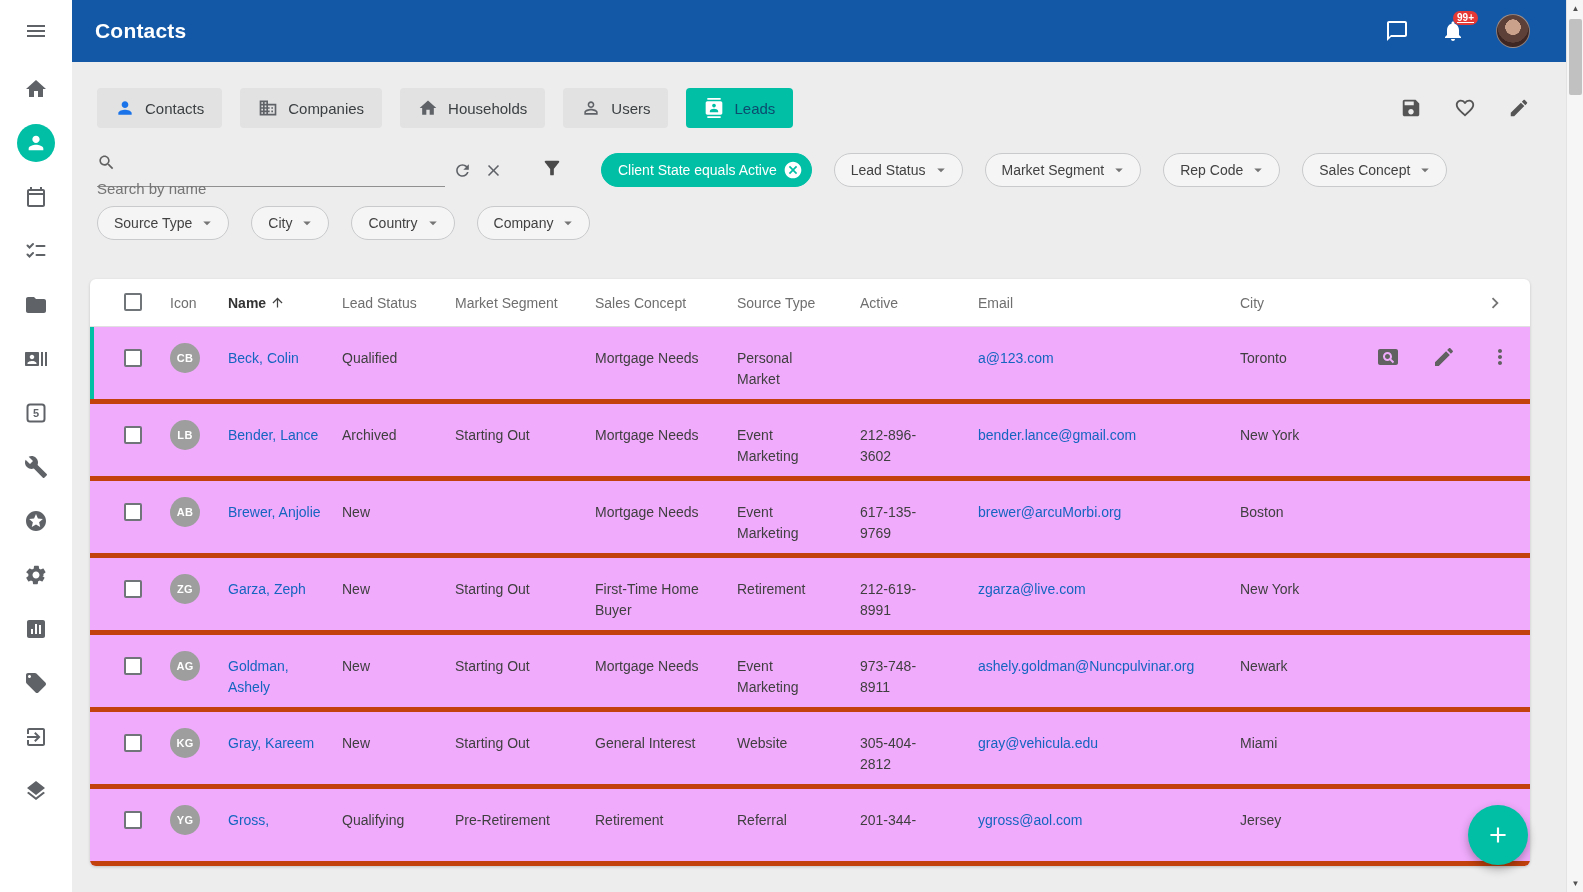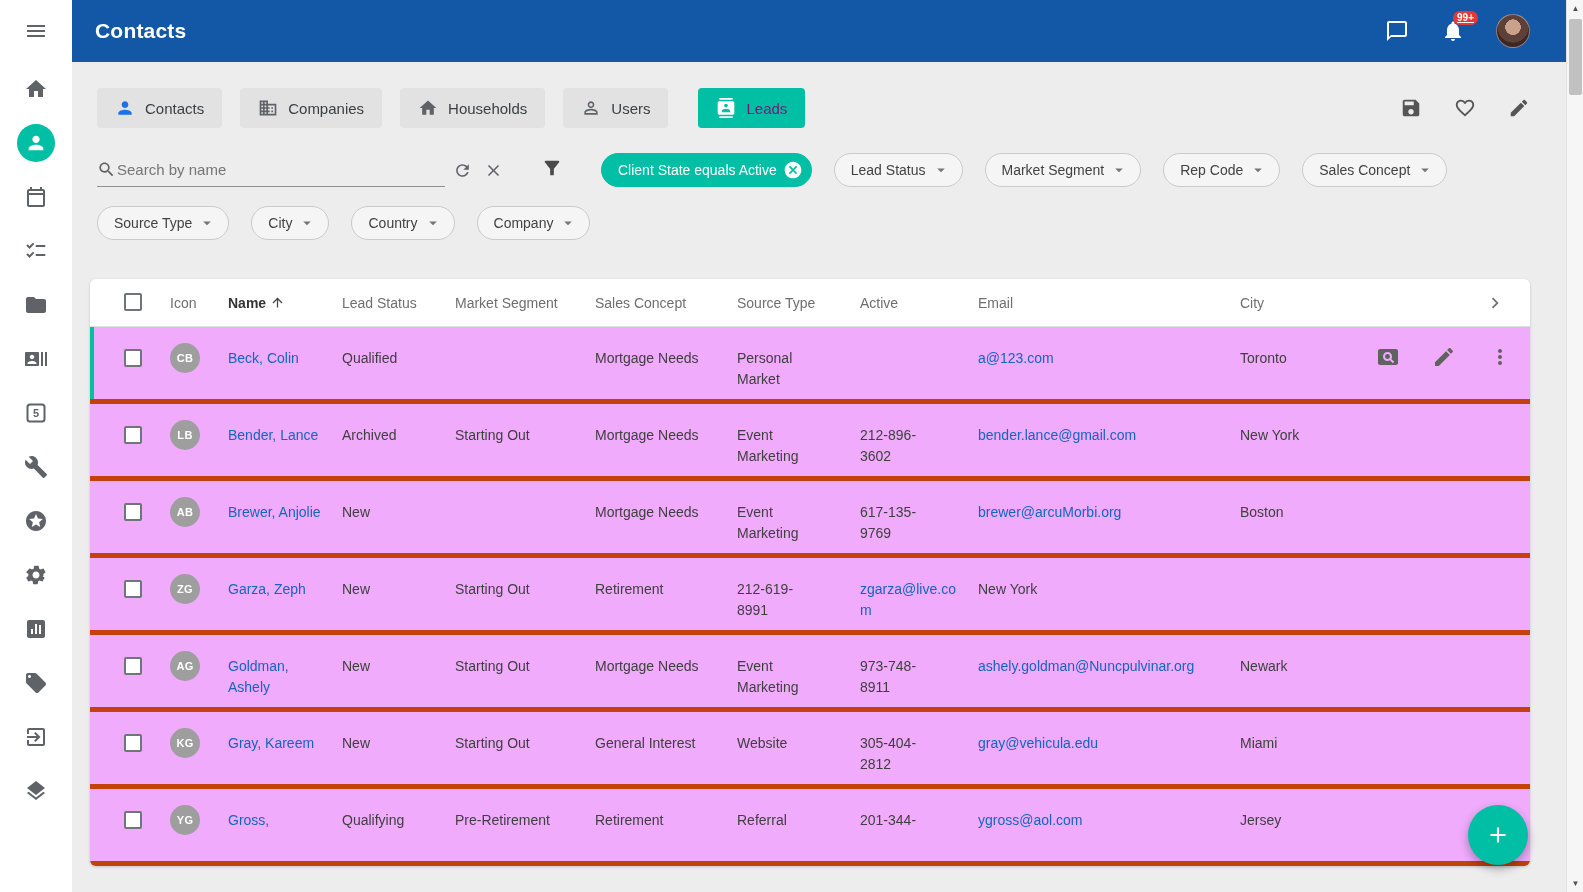--- a/index.html
+++ b/index.html
@@ -26,27 +26,27 @@
   .badge { position:absolute; top:-7px; right:-12px; background:var(--badge-red,#e53935); color:#fff; font-size:10px; font-weight:bold; padding:2px 4px; border-radius:8px; line-height:1;text-decoration:underline; }
   .avatar-photo { width:34px; height:34px; border-radius:50%; background:radial-gradient(circle at 50% 38%, #caa18a 0 30%, #5d4037 31% 60%, #3e2723 61%); border:1px solid rgba(255,255,255,.4); overflow:hidden; cursor:pointer; }
 
   
   .content { flex:1 1 auto; padding:0 36px 0 18px; min-width:0; }
 
   .tabs-row { margin-top:26px; margin-left:7px; display:flex; align-items:center; gap:18px; height:40px; }
   .tab { height:40px; display:inline-flex; align-items:center; gap:10px; padding:0 18px; background:#e2e2e2; border-radius:4px; font-size:15px; font-weight:500; color:#3c4043; cursor:pointer; white-space:nowrap; }
   .tab .ic { width:20px; height:20px; color:#5f6368; }
   .tab.icon-blue .ic { color:var(--tab-icon-blue,#1a73e8); }
-  .tab.active { background:var(--accent-teal,#00bfa5); color:#701a75;margin-left:12px; }
+  .tab.active { background:var(--accent-teal,#00bfa5); color:#0c4a6e; }
   .tab.active .ic { color:#fff; }
   .tabs-actions { margin-left:auto; display:flex; align-items:center; gap:32px; color:#555; }
   .tabs-actions .ic { width:22px; height:22px; cursor:pointer; }
 
   .filter-row1 { margin-top:22px; margin-left:7px; display:flex; align-items:center; height:40px; }
-  .search-box { display:flex; align-items:center; width:348px; border-bottom:1px solid #909090; height:34px; gap:1px; color:#616161; }
+  .search-box { display:flex; align-items:flex-start; width:348px; border-bottom:1px solid #909090; height:34px; gap:8px; color:#616161;flex-direction:column; }
   .search-box .ic { width:19px; height:19px; flex:0 0 auto; }
   .search-box input { border:none; outline:none; background:transparent; flex:1; font-size:15px; font-family:"Liberation Sans",sans-serif; color:#333; }
   .search-box input::placeholder { color:#757575; }
   .search-side-icons { display:flex; align-items:center; gap:12px; margin-left:8px; color:#5f6368; }
   .search-side-icons .ic { width:19px; height:19px; cursor:pointer; }
   .funnel-wrap { margin-left:38px; color:#4a4a4a; }
   .funnel-wrap .ic { width:22px; height:22px; cursor:pointer; }
 
   .chips { display:flex; align-items:center; gap:22px; margin-left:38px; }
   .filter-row2 { margin-top:16px; margin-left:7px; display:flex; align-items:center; gap:22px; height:34px; }
@@ -438,20 +438,21 @@
     </div>
   </div>
             <div class="grid-row trow">
     <div class="cell c-check"><span class="checkbox"></span></div>
     <div class="cell">
                 <span class="avatar-ini">ZG</span>
               </div>
     <div class="cell"><a class="link">Garza, Zeph</a></div>
     <div class="cell">New</div>
     <div class="cell">Starting Out</div>
+    <div class="cell">First-Time Home Buyer</div>
     <div class="cell c-source">Retirement</div>
     <div class="cell c-phone">212-619-8991</div>
     <div class="cell"><a class="link">zgarza@live.com</a></div>
     <div class="cell">New York</div>
     <div class="cell c-actions">
       <span class="row-actions">
         <svg class="ic" viewBox="0 0 24 24">
                     <path fill="currentColor" d="M11.5 9C10.12 9 9 10.12 9 11.5s1.12 2.5 2.5 2.5 2.5-1.12 2.5-2.5S12.88 9 11.5 9zM20 4H4c-1.1 0-2 .9-2 2v12c0 1.1.9 2 2 2h16c1.1 0 2-.9 2-2V6c0-1.1-.9-2-2-2zm-3.21 14.21l-2.91-2.91c-.69.44-1.51.7-2.39.7C9.01 16 7 13.99 7 11.5S9.01 7 11.5 7 16 9.01 16 11.5c0 .88-.26 1.69-.7 2.39l2.91 2.9-1.42 1.42z"></path>
                   </svg>
         <svg class="ic" viewBox="0 0 24 24">

